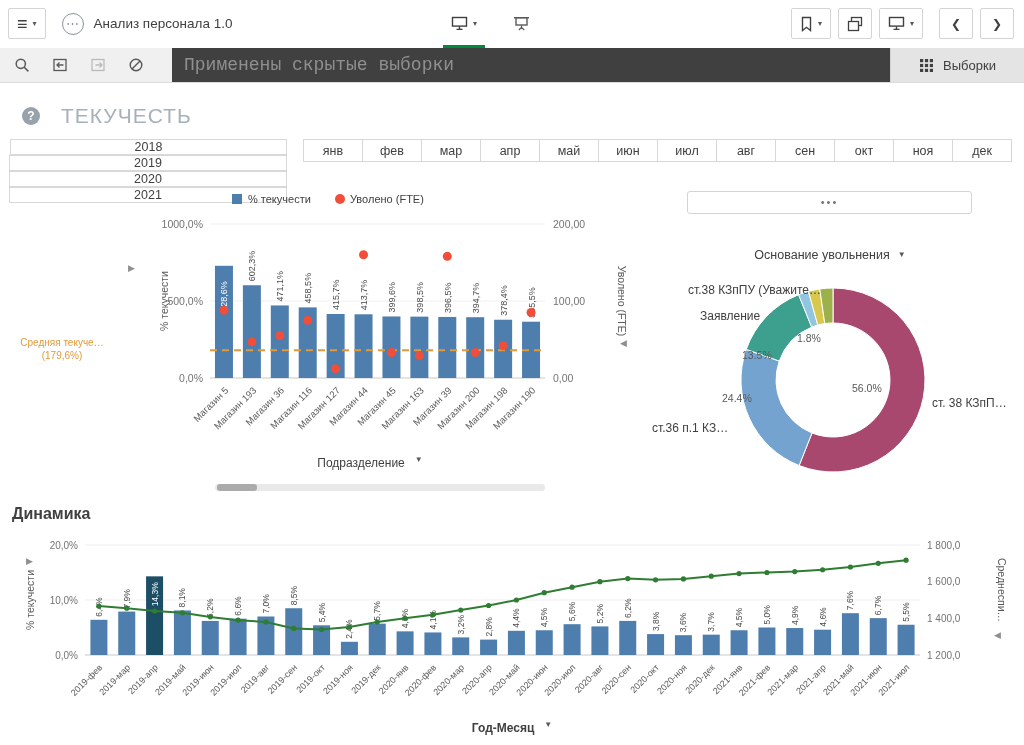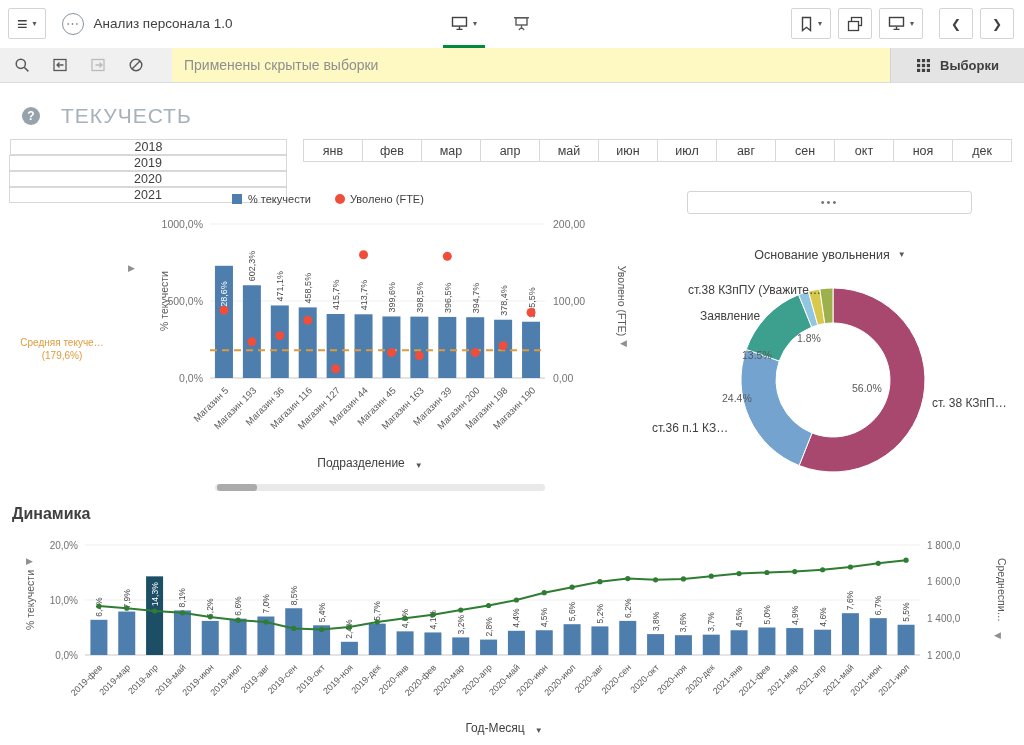--- a/index.html
+++ b/index.html
@@ -22,38 +22,38 @@
   .app-title{font-size:13.5px;color:#404040;}
   .center-icon{position:relative;height:31px;display:flex;align-items:center;gap:5px;cursor:pointer;padding:0 4px;}
   .green-underline{position:absolute;left:-4px;right:-4px;bottom:-9px;height:3px;}
   .gap-left{margin-left:9px;}
 
   
   .toolbar{position:absolute;left:0;top:48px;width:1024px;height:34px;background:#f0f0f0;
            border-bottom:1px solid #dcdcdc;display:flex;align-items:stretch;}
   .tool-icons{display:flex;align-items:center;padding-left:8px;gap:10px;width:164px;}
   .tool-btn{width:28px;height:26px;display:flex;align-items:center;justify-content:center;background:transparent;border:none;cursor:pointer;padding:0;}
-  .toolbar-msg{flex:1;display:flex;align-items:center;padding-left:12px;background:#fef9c3;color:#8f8f8f;font-size:14px;}
+  .toolbar-msg{flex:1;display:flex;align-items:center;padding-left:12px;background:#404040;color:#8f8f8f;font-size:18px;font-family:Liberation Mono, monospace;}
   .selections-btn{width:134px;display:flex;align-items:center;justify-content:center;gap:9px;background:#e4e4e4;
-                  border:none;border-left:1px solid #d2d2d2;cursor:pointer;font-size:13px;font-weight:700;color:#404040;}
+                  border:none;border-left:1px solid #d2d2d2;cursor:pointer;font-size:13px;font-weight:400;color:#404040;}
 
   
   .sheet-header{position:absolute;left:22px;top:96px;display:flex;align-items:center;gap:13px;}
   .help-icon{width:18px;height:18px;border-radius:50%;background:#98a2ab;color:#fff;font-size:12px;font-weight:700;
              display:flex;align-items:center;justify-content:center;cursor:pointer;}
   .sheet-title{margin:8px;font-size:21px;font-weight:500;color:#a7b1b9;letter-spacing:1px;}
 
   
   .filter-row{position:absolute;display:flex;height:23px;}
   .filter-cell{flex:1;border:1px solid #d8d8d8;margin-left:-1px;display:flex;align-items:center;justify-content:center;
                font-size:12.5px;background:#fff;cursor:pointer;color:#404040;}
   .filter-cell:first-child{margin-left:0;}
 
   
-  .dim-label{position:absolute;display:flex;justify-content:center;align-items:flex-end;gap:10px;font-size:12px;color:#404040;cursor:pointer;}
+  .dim-label{position:absolute;display:flex;justify-content:center;align-items:flex-start;gap:10px;font-size:12px;color:#404040;cursor:pointer;}
   .tri{font-size:8px;color:#595959;line-height:1;}
   .hscroll{position:absolute;background:#e9e9e9;border-radius:3px;cursor:pointer;}
   .hscroll .thumb{position:absolute;left:2px;top:0;height:100%;width:40px;background:#ababab;border-radius:3px;cursor:grab;}
   .menu-btn{position:absolute;left:687px;top:191px;width:285px;height:23px;background:#fff;border:1px solid #d4d4d4;
             border-radius:3px;color:#737373;font-size:11px;letter-spacing:2px;cursor:pointer;line-height:1;}
   .donut-title{position:absolute;left:640px;top:248px;width:380px;display:flex;justify-content:center;align-items:center;
                gap:8px;font-size:12.5px;color:#404040;cursor:pointer;}
   .dynamics-title{position:absolute;left:12px;top:505px;font-size:16px;font-weight:700;color:#404040;}
   svg text{font-family:"Liberation Sans",sans-serif;}
 </style>
@@ -426,18 +426,18 @@
       <circle cx="673.4166666666666" cy="46.91666666666667" r="2.6" fill="#2e7d32"></circle>
       <circle cx="701.2499999999999" cy="44.16666666666667" r="2.6" fill="#2e7d32"></circle>
       <circle cx="729.0833333333333" cy="41.599999999999994" r="2.6" fill="#2e7d32"></circle>
       <circle cx="756.9166666666666" cy="40.5" r="2.6" fill="#2e7d32"></circle>
       <circle cx="784.7499999999999" cy="39.58333333333334" r="2.6" fill="#2e7d32"></circle>
       <circle cx="812.5833333333333" cy="37.75" r="2.6" fill="#2e7d32"></circle>
       <circle cx="840.4166666666666" cy="35" r="2.6" fill="#2e7d32"></circle>
       <circle cx="868.2499999999999" cy="31.33333333333333" r="2.6" fill="#2e7d32"></circle>
       <circle cx="896.0833333333333" cy="28.21666666666667" r="2.6" fill="#2e7d32"></circle>
     </svg>
-  <div class="dim-label" style="left:2px;top:721px;width:1004px;">
+  <div class="dim-label" style="left:10px;top:721px;width:1004px;font-weight:bold;">
     <span>Год-Месяц</span>
     <span class="tri">▼</span>
   </div>
 
 </div>
 
 </body></html>

